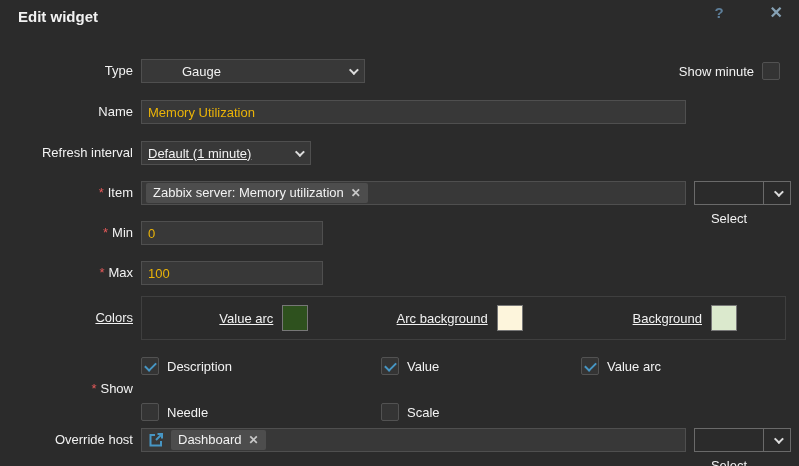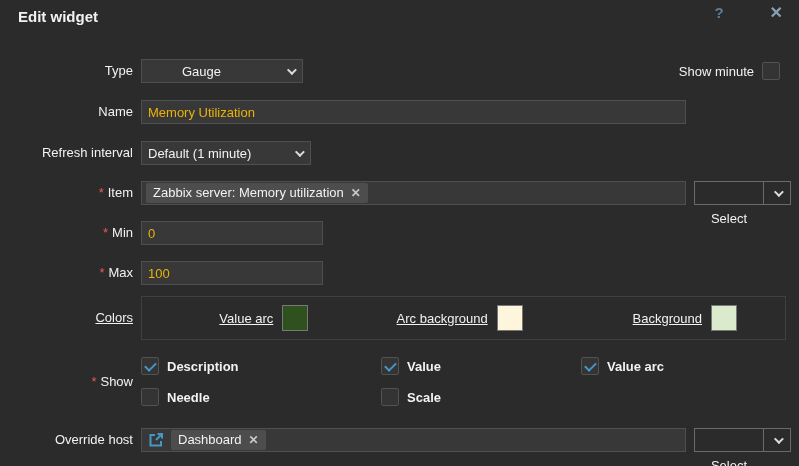--- a/index.html
+++ b/index.html
@@ -71,59 +71,59 @@
 
   
   .colors-fs {
     margin-left:8px; width:645px; height:44px; border:1px solid #3f3f3f;
     display:grid; grid-template-columns:1fr 1fr 1fr; align-items:center;
   }
   .color-cell { display:flex; align-items:center; justify-content:flex-end; gap:9px; padding-right:48px; }
   .swatch { width:26px; height:26px; border:1px solid #777; cursor:pointer; }
 
   
-  .show-grid { margin-left:8px; display:grid; grid-template-columns:240px 200px 1fr; row-gap:13px; width:560px;font-weight:bold; }
+  .show-grid { margin-left:8px; display:grid; grid-template-columns:240px 200px 1fr; row-gap:28px; width:560px; }
 
   
   .show-header { position:absolute; top:62px; right:19px; display:flex; align-items:center; gap:8px; }
 
   .ext-icon { width:16px; height:16px; flex-shrink:0; margin:0 2px; display:inline-block; }
 </style>
 </head>
 <body>
 
 <div class="dialog">
 
   <div class="dlg-header">Edit widget</div>
   <div class="hdr-icons">
     <button class="help-btn">?</button>
     <button class="close-btn">✕</button>
   </div>
 
   <div class="row" style="top:59px; height:24px;">
     <div class="lbl">Type</div>
-    <div class="field zselect" style="width:162px;padding-left:40px;">
+    <div class="field zselect" style="width:224px;padding-left:40px;">
       <span>Gauge</span>
       <span class="chevron"></span>
     </div>
   </div>
 
   <div class="show-header">
     <span>Show minute</span>
     <span class="cb"></span>
   </div>
 
   <div class="row" style="top:100px; height:24px;">
     <div class="lbl">Name</div>
     <input class="field tinput" style="width: 545px;" value="Memory Utilization">
   </div>
 
   <div class="row" style="top:141px; height:24px;">
     <div class="lbl">Refresh interval</div>
-    <div class="field zselect" style="width:170px;">
+    <div class="field zselect" style="width:170px;text-decoration:underline;">
       <span>Default (1 minute)</span>
       <span class="chevron"></span>
     </div>
   </div>
 
   <div class="row" style="top:181px; height:24px;">
     <div class="lbl">
       <span class="req">*</span><span>Item</span>
     </div>
     <div class="field multiselect" style="width:545px;text-align:center;">

